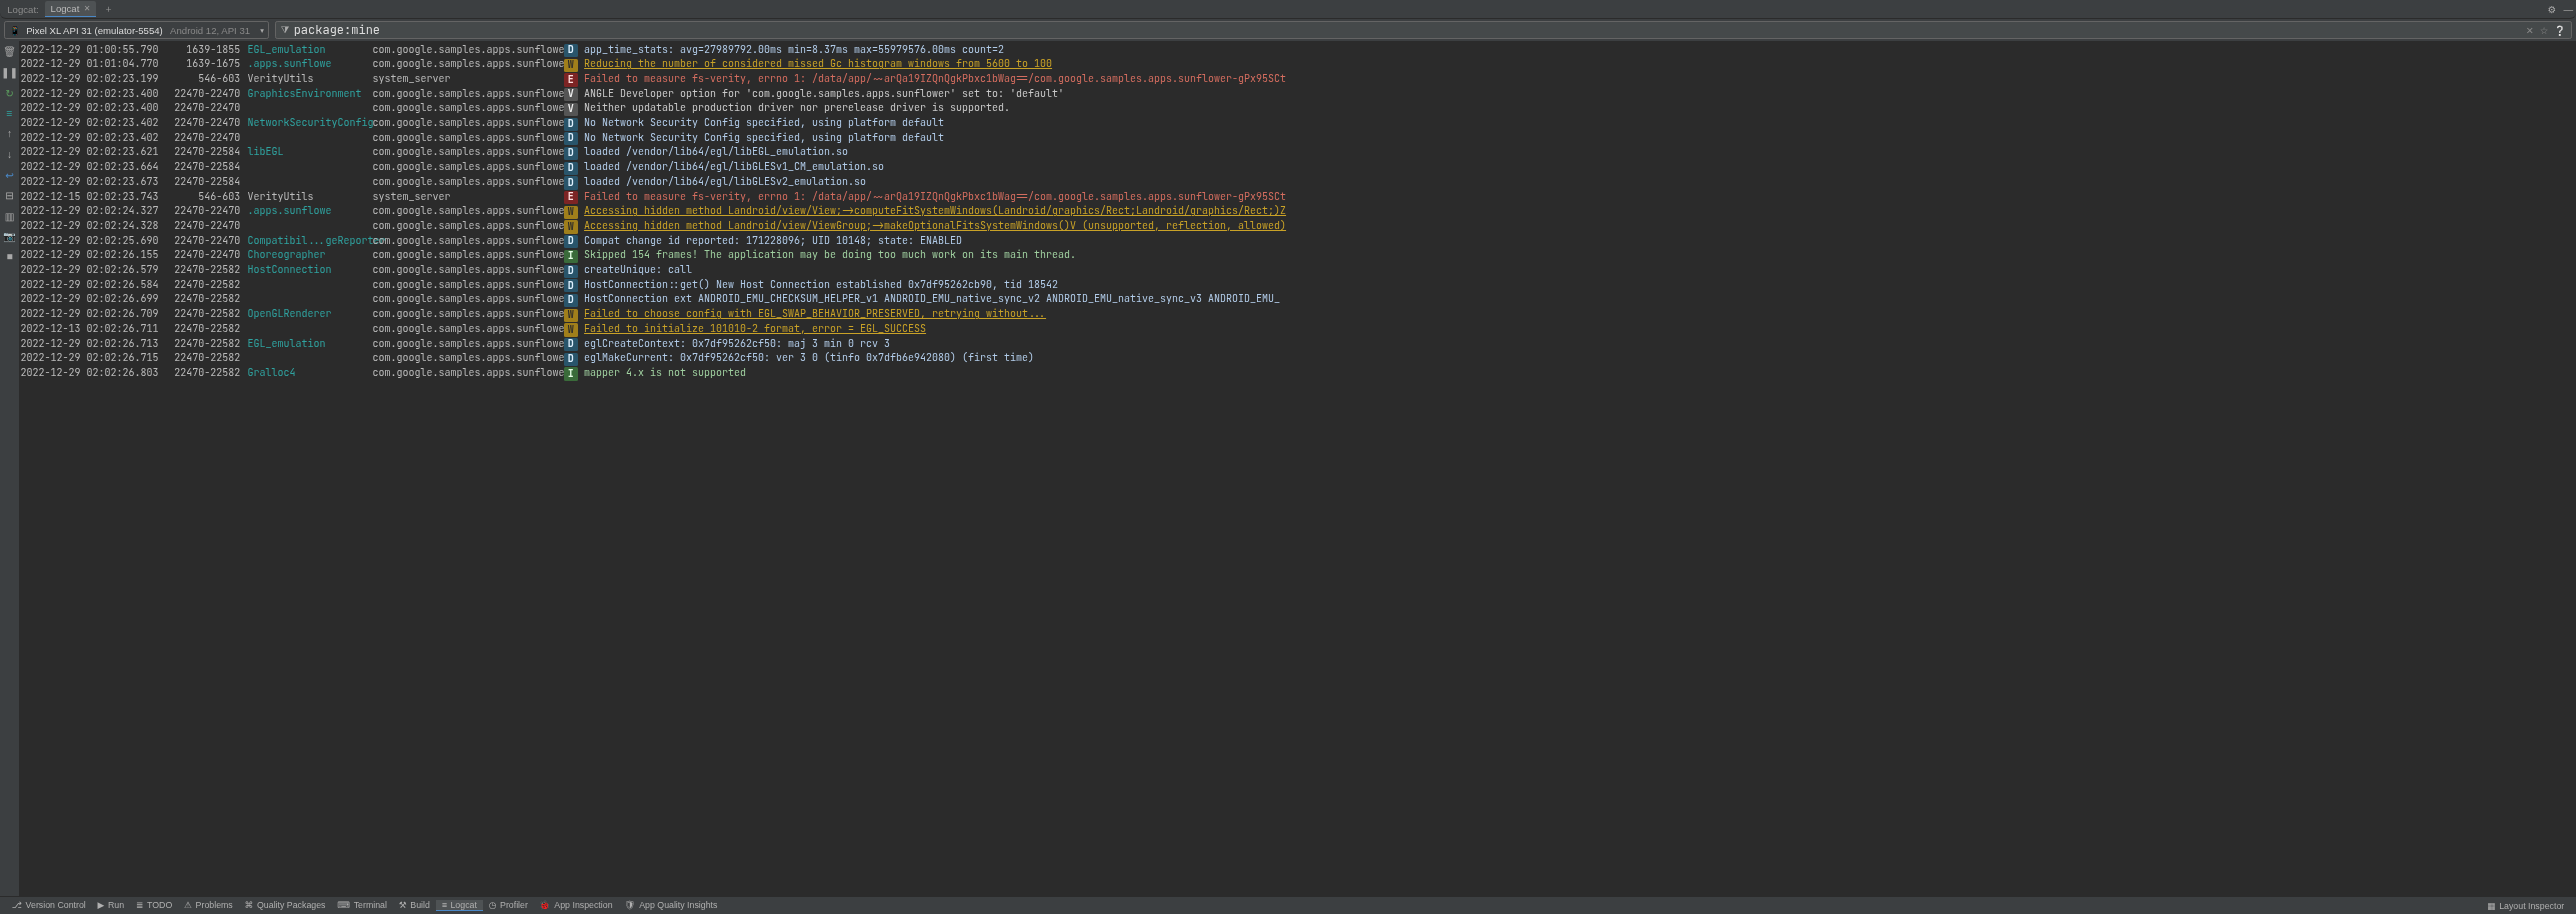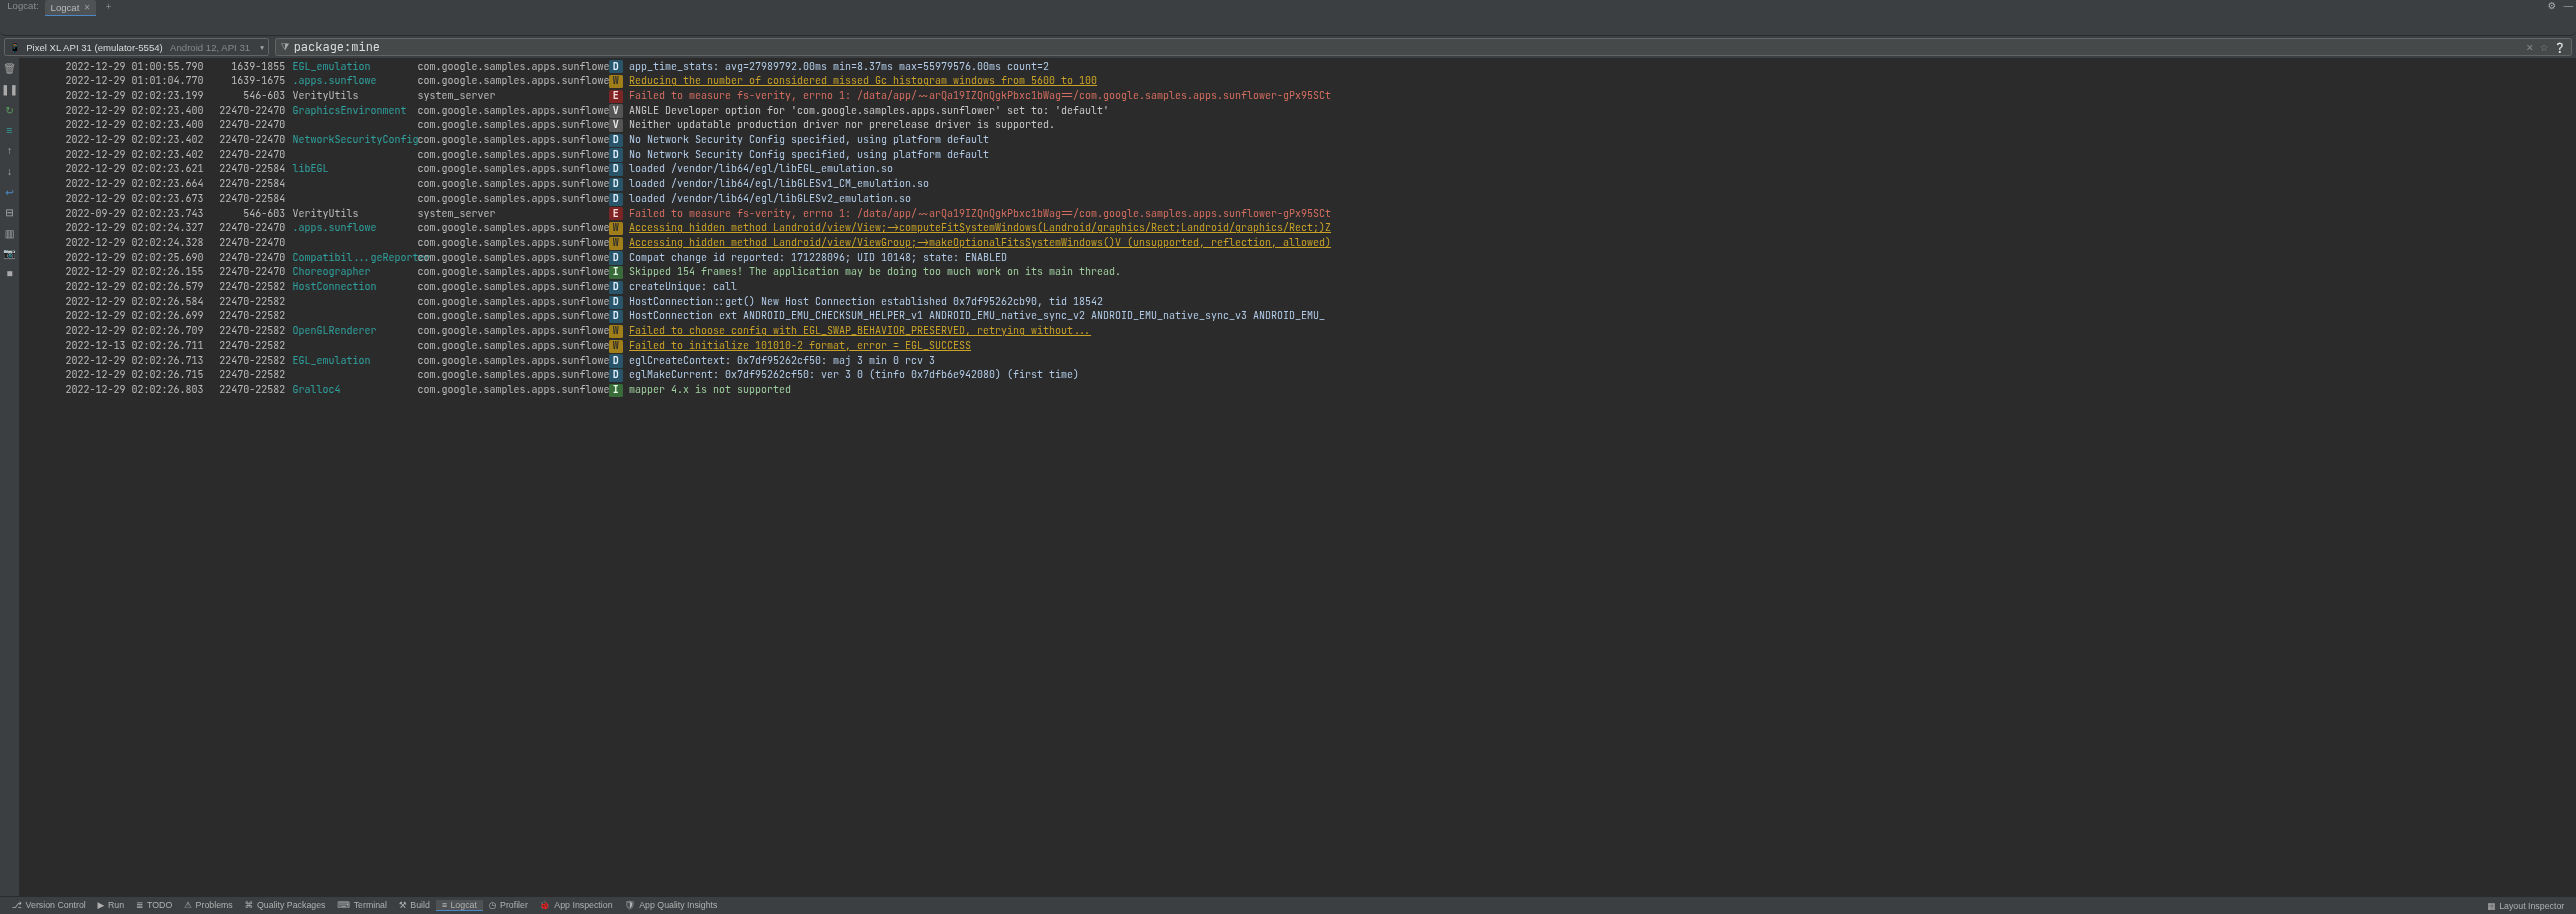--- a/index.html
+++ b/index.html
@@ -13,21 +13,22 @@
   }
   .root {
     display: flex;
     flex-direction: column;
     height: 100%;
     background: #3c3f41;
   }
   
   .top-strip {
     display: flex;
-    height: 36px;
+    align-items: center;
+    height: 19px;
     background: #3c3f41;
     border-bottom: 0.7px solid #2b2b2b;
     padding: 0 2.9px;
     gap: 1.5px;
     border-radius: 6px;
   }
   .top-strip .tool-label {
     color: #8c8c8c;
     padding: 0 4.4px;
   }
@@ -128,21 +129,21 @@
     font-family: "JetBrains Mono", "Menlo", "Consolas", monospace;
     font-size: 10px;
     line-height: 14.7px;
     white-space: nowrap;
     padding: 1.5px 0 4.4px 1.5px;
   }
   .log-wrap::-webkit-scrollbar { height: 7.3px; width: 7.3px; }
   .log-wrap::-webkit-scrollbar-track { background: #3c3f41; }
   .log-wrap::-webkit-scrollbar-thumb { background: #5b5e60; border-radius: 2.9px; }
 
-  .row { display: flex; align-items: center; padding-right: 14.7px; margin-left: 45px; }
+  .row { display: flex; align-items: flex-end; padding-right: 14.7px; }
   .c-ts   { width: 143px; display:inline-block; color:#bbbbbb; }
   .c-pid  { width: 84px; display:inline-block; text-align:right; padding-right:7.3px; color:#bbbbbb; }
   .c-tag  { width: 125px; display:inline-block; }
   .c-app  { width: 191px; display:inline-block; color:#bbbbbb; }
   .c-lvl  {
     width: 14.7px; height: 13.2px;
     display:inline-flex; align-items:center; justify-content:center;
     font-weight: bold;
     border-radius: 1.5px;
     margin-right: 5.9px;
@@ -316,21 +317,21 @@
         </div>
         <div class="row">
           <span class="c-ts">2022-12-29 02:02:23.673</span>
           <span class="c-pid">22470-22584</span>
           <span class="c-tag tag-norm"></span>
           <span class="c-app">com.google.samples.apps.sunflower</span>
           <span class="c-lvl lvl-D">D</span>
           <span class="c-msg msg-D">loaded /vendor/lib64/egl/libGLESv2_emulation.so</span>
         </div>
         <div class="row">
-          <span class="c-ts">2022-09-29 02:02:23.743</span>
+          <span class="c-ts">2022-12-15 02:02:23.743</span>
           <span class="c-pid">546-603</span>
           <span class="c-tag tag-norm">VerityUtils</span>
           <span class="c-app">system_server</span>
           <span class="c-lvl lvl-E">E</span>
           <span class="c-msg msg-E">Failed to measure fs-verity, errno 1: /data/app/~~arQa19IZQnQgkPbxc1bWag==/com.google.samples.apps.sunflower-gPx95SCt</span>
         </div>
         <div class="row">
           <span class="c-ts">2022-12-29 02:02:24.327</span>
           <span class="c-pid">22470-22470</span>
           <span class="c-tag tag-high">.apps.sunflowe</span>

